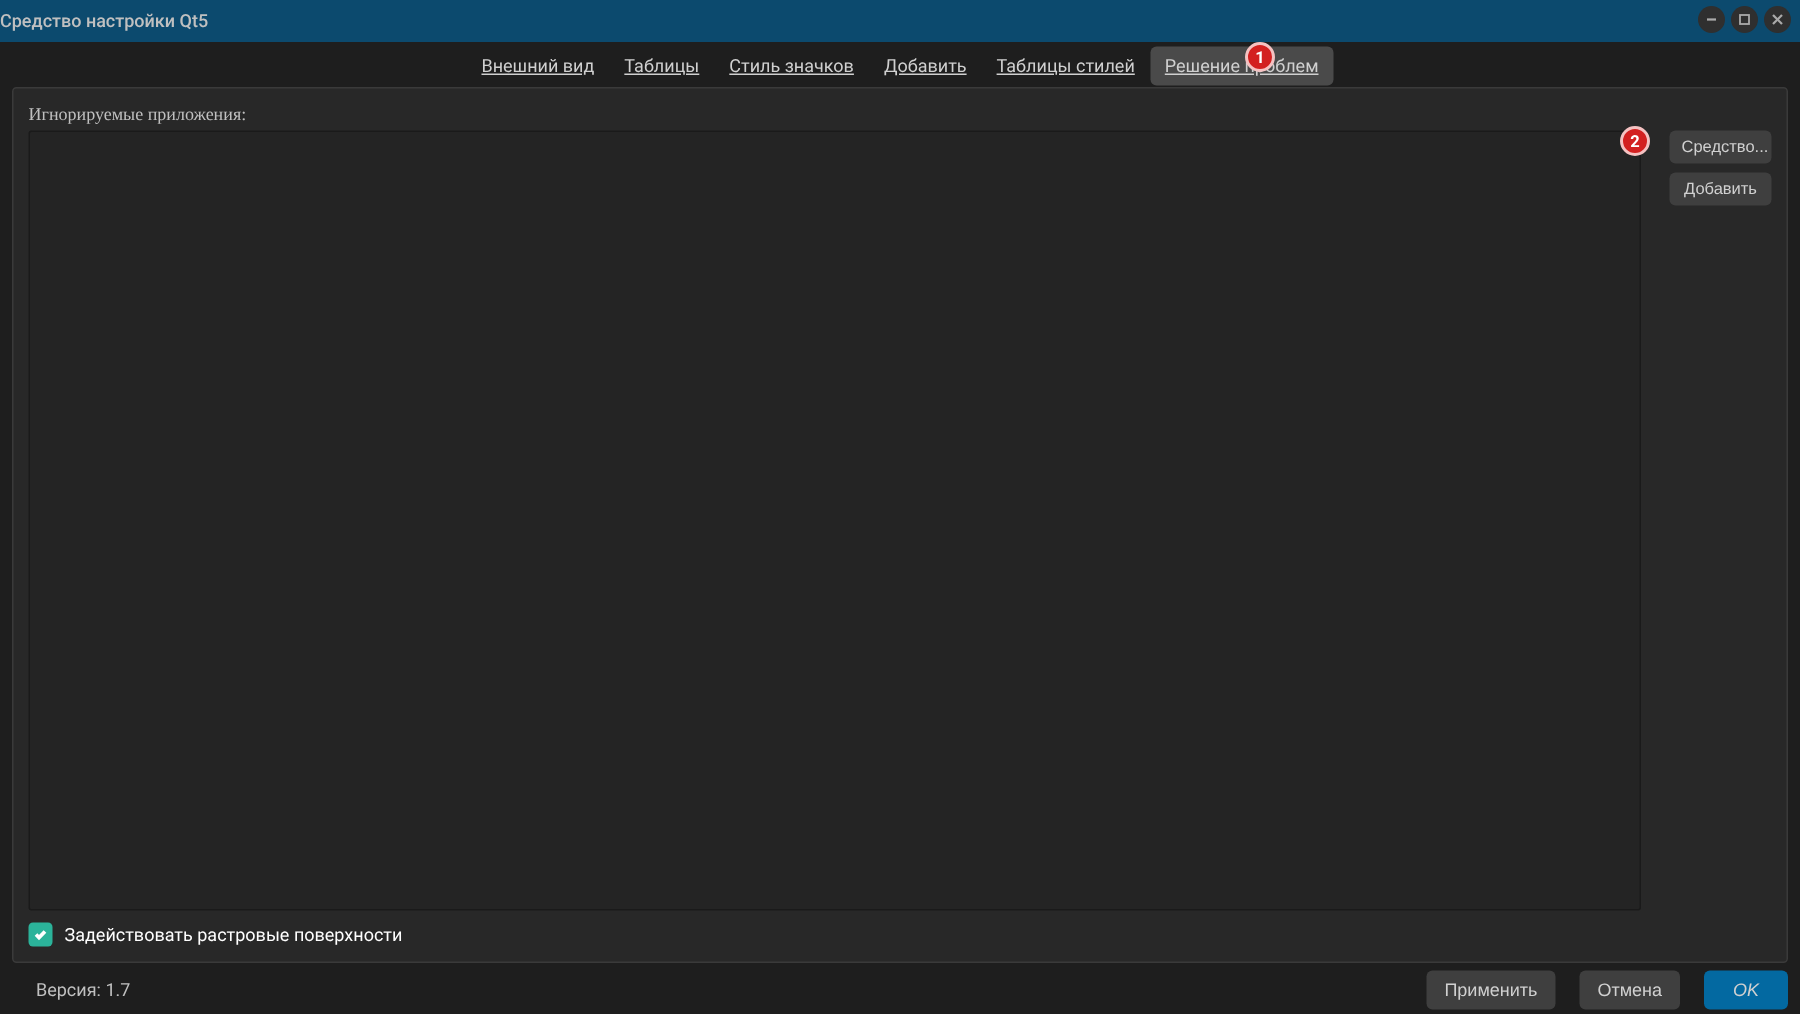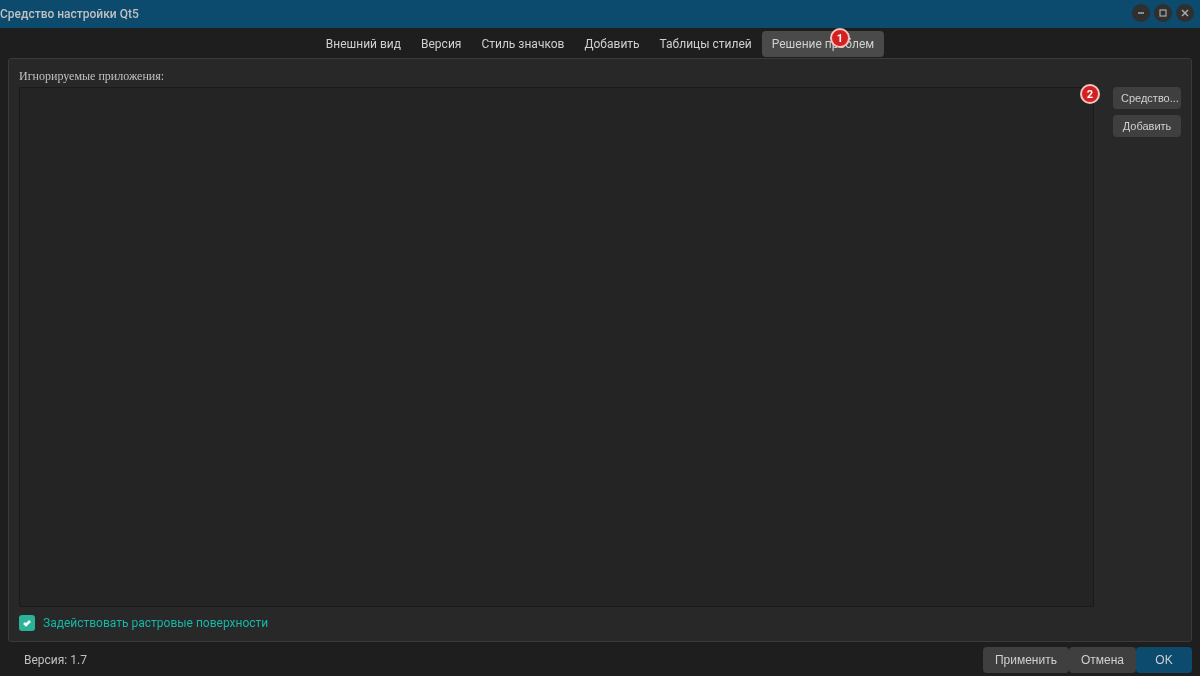--- a/index.html
+++ b/index.html
@@ -53,20 +53,21 @@
       fill: #aaa;
       stroke: #aaa;
     }
     .tabbar {
       height: 28px;
       display: flex;
       align-items: center;
       justify-content: center;
       gap: 0;
       padding: 4px 0 0 0;
+      text-decoration: underline;
     }
     .tab {
       padding: 6px 10px;
       color: #d0d0d0;
       font-size: 12px;
       cursor: pointer;
       border-radius: 4px;
     }
     .tab.active {
       background: #4a4a4a;
@@ -137,56 +138,57 @@
       cursor: pointer;
     }
     .checkbox svg {
       width: 10px;
       height: 10px;
       stroke: #fff;
       stroke-width: 2.5;
       fill: none;
     }
     .checkbox-label {
-      color: #14b8a6;
+      color: #ffffff;
       font-size: 12px;
       cursor: pointer;
     }
     .footer {
       position: absolute;
       bottom: 0;
       left: 16px;
       right: 0;
       height: 32px;
       display: flex;
       align-items: center;
       justify-content: space-between;
       padding: 0 8px;
     }
     .version-label {
       color: #c0c0c0;
       font-size: 12px;
     }
     .footer-buttons {
       display: flex;
-      gap: 0;
+      gap: 16px;
     }
     .footer-btn {
       background: #3f3f3f;
       color: #d0d0d0;
       border: none;
       border-radius: 4px;
       padding: 6px 12px;
       font-size: 12px;
       cursor: pointer;
       min-width: 48px;
     }
     .footer-btn.primary {
-      background: #0c4a6e;
+      background: #0369a1;
       min-width: 56px;
+      font-style: italic;
     }
     .annotation-badge {
       position: absolute;
       width: 20px;
       height: 20px;
       border-radius: 50%;
       background: #d32020;
       border: 2px solid #f5c2c2;
       color: #fff;
       font-size: 11px;
@@ -218,21 +220,21 @@
       <svg viewBox="0 0 10 10">
           <line x1="2" y1="2" x2="8" y2="8" stroke-width="1.5"></line>
           <line x1="8" y1="2" x2="2" y2="8" stroke-width="1.5"></line>
         </svg>
     </div>
   </div>
 </div>
 
 <div class="tabbar">
   <div class="tab">Внешний вид</div>
-  <div class="tab">Версия</div>
+  <div class="tab">Таблицы</div>
   <div class="tab">Стиль значков</div>
   <div class="tab">Добавить</div>
   <div class="tab">Таблицы стилей</div>
   <div class="tab active">Решение проблем</div>
 </div>
 
 <div class="content-frame">
   <div class="section-label">Игнорируемые приложения:</div>
   <div class="listbox"></div>
   <div class="side-buttons">

